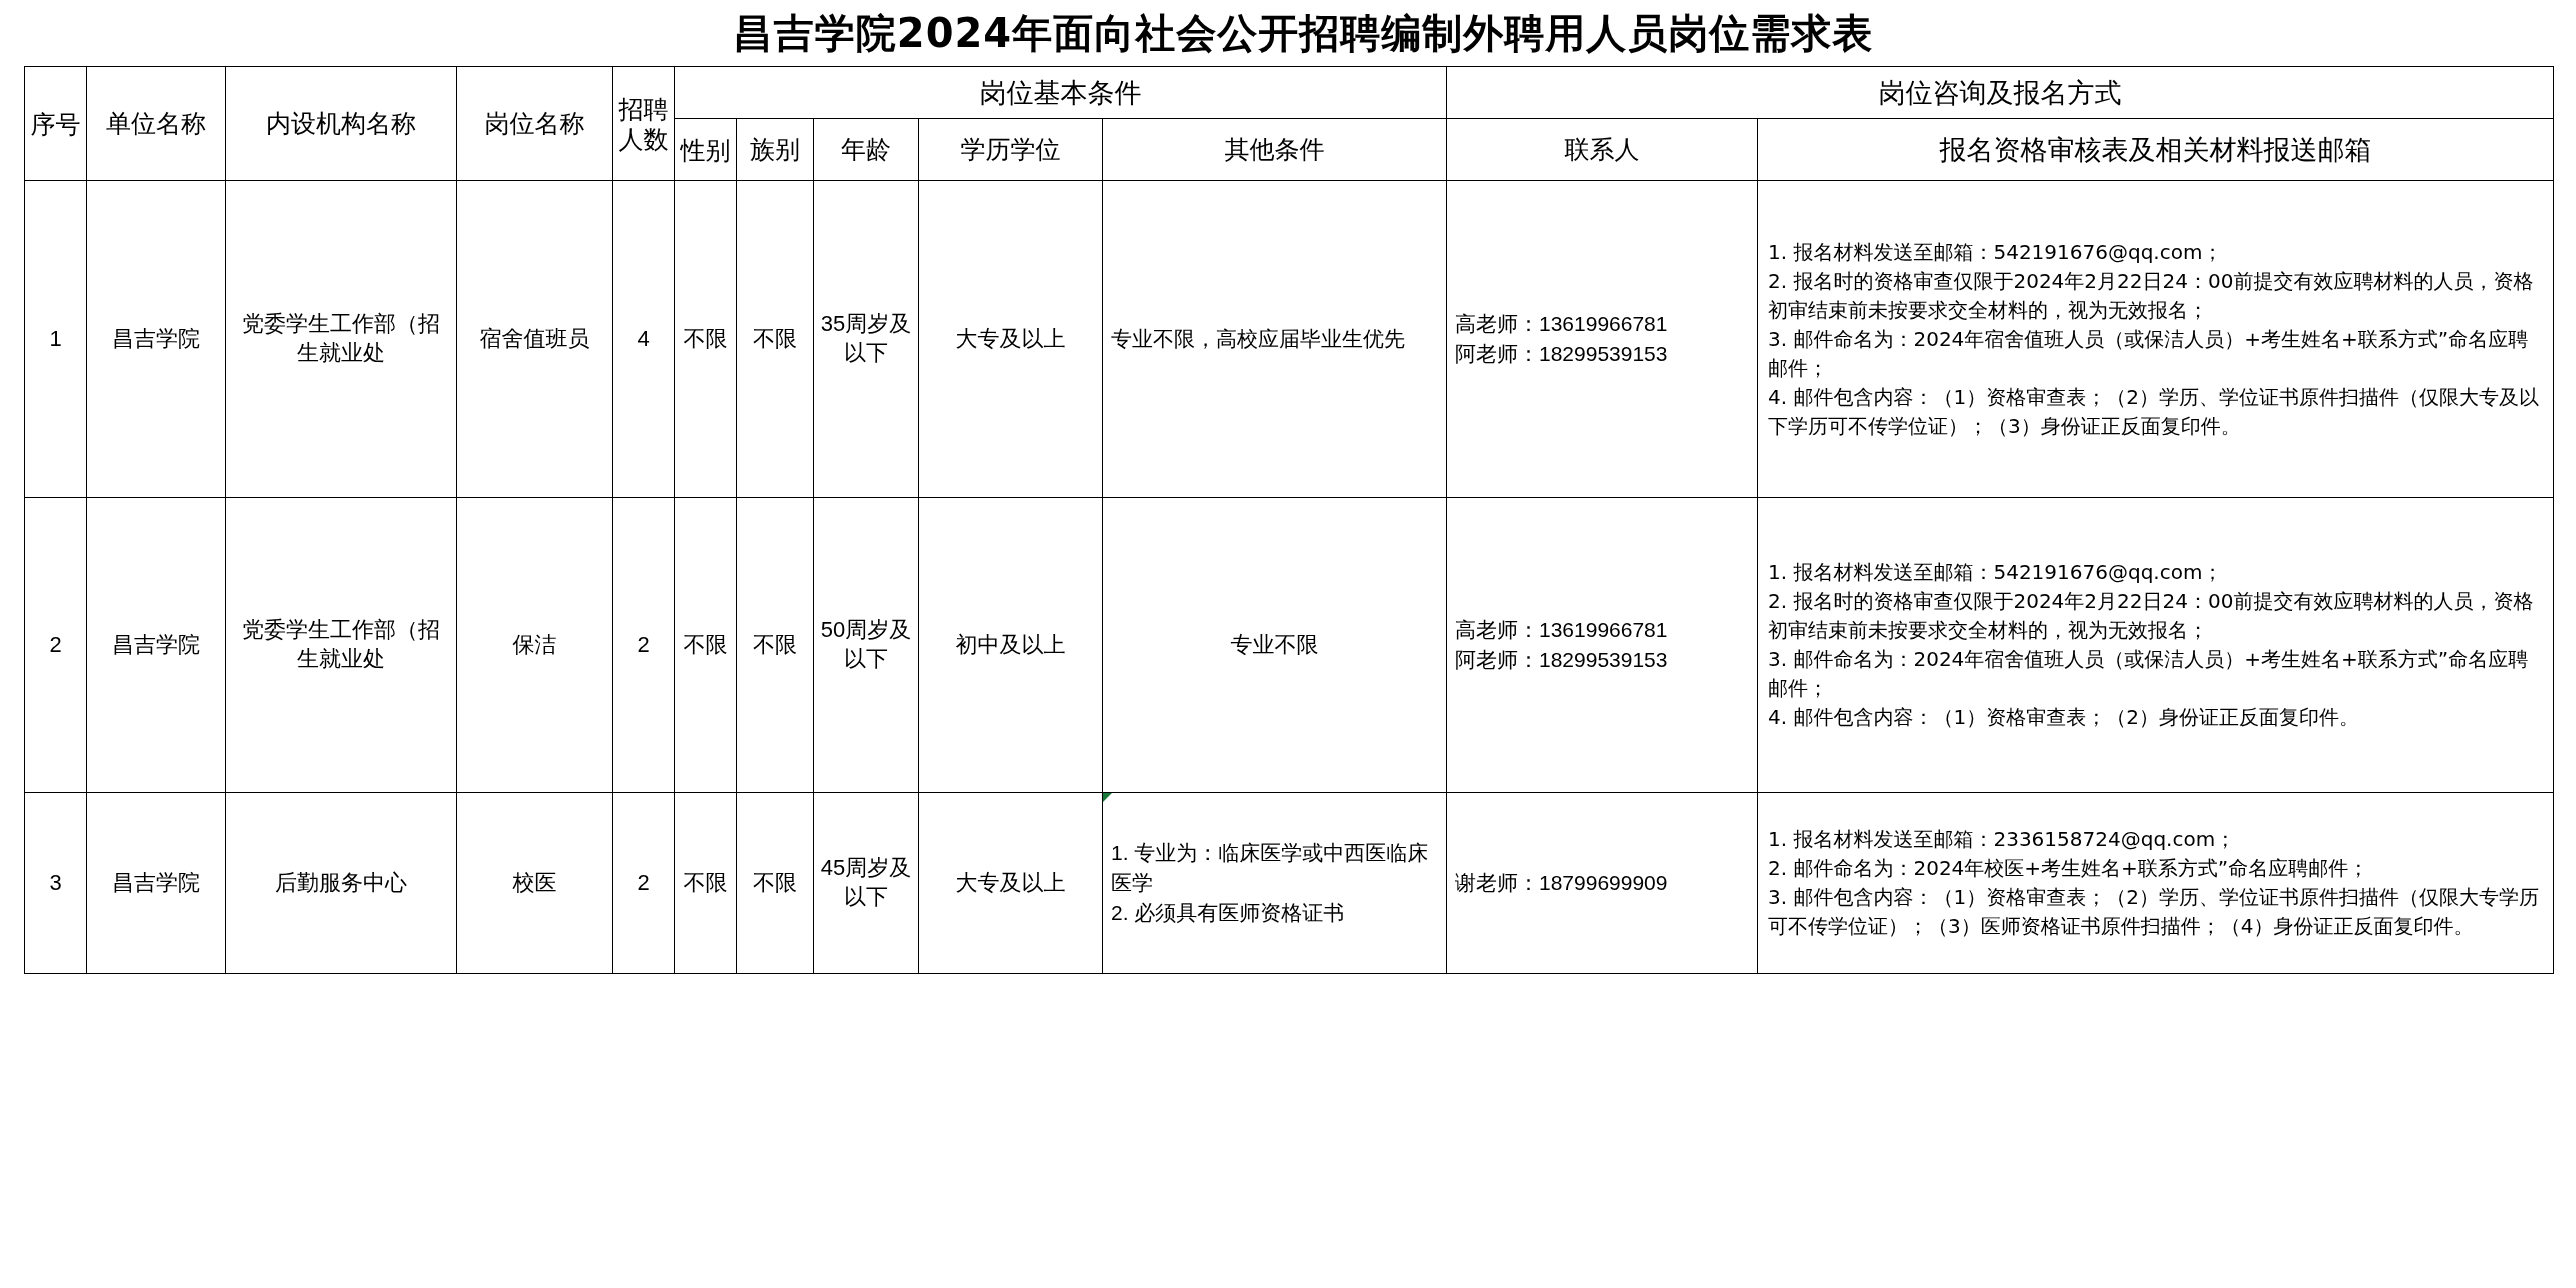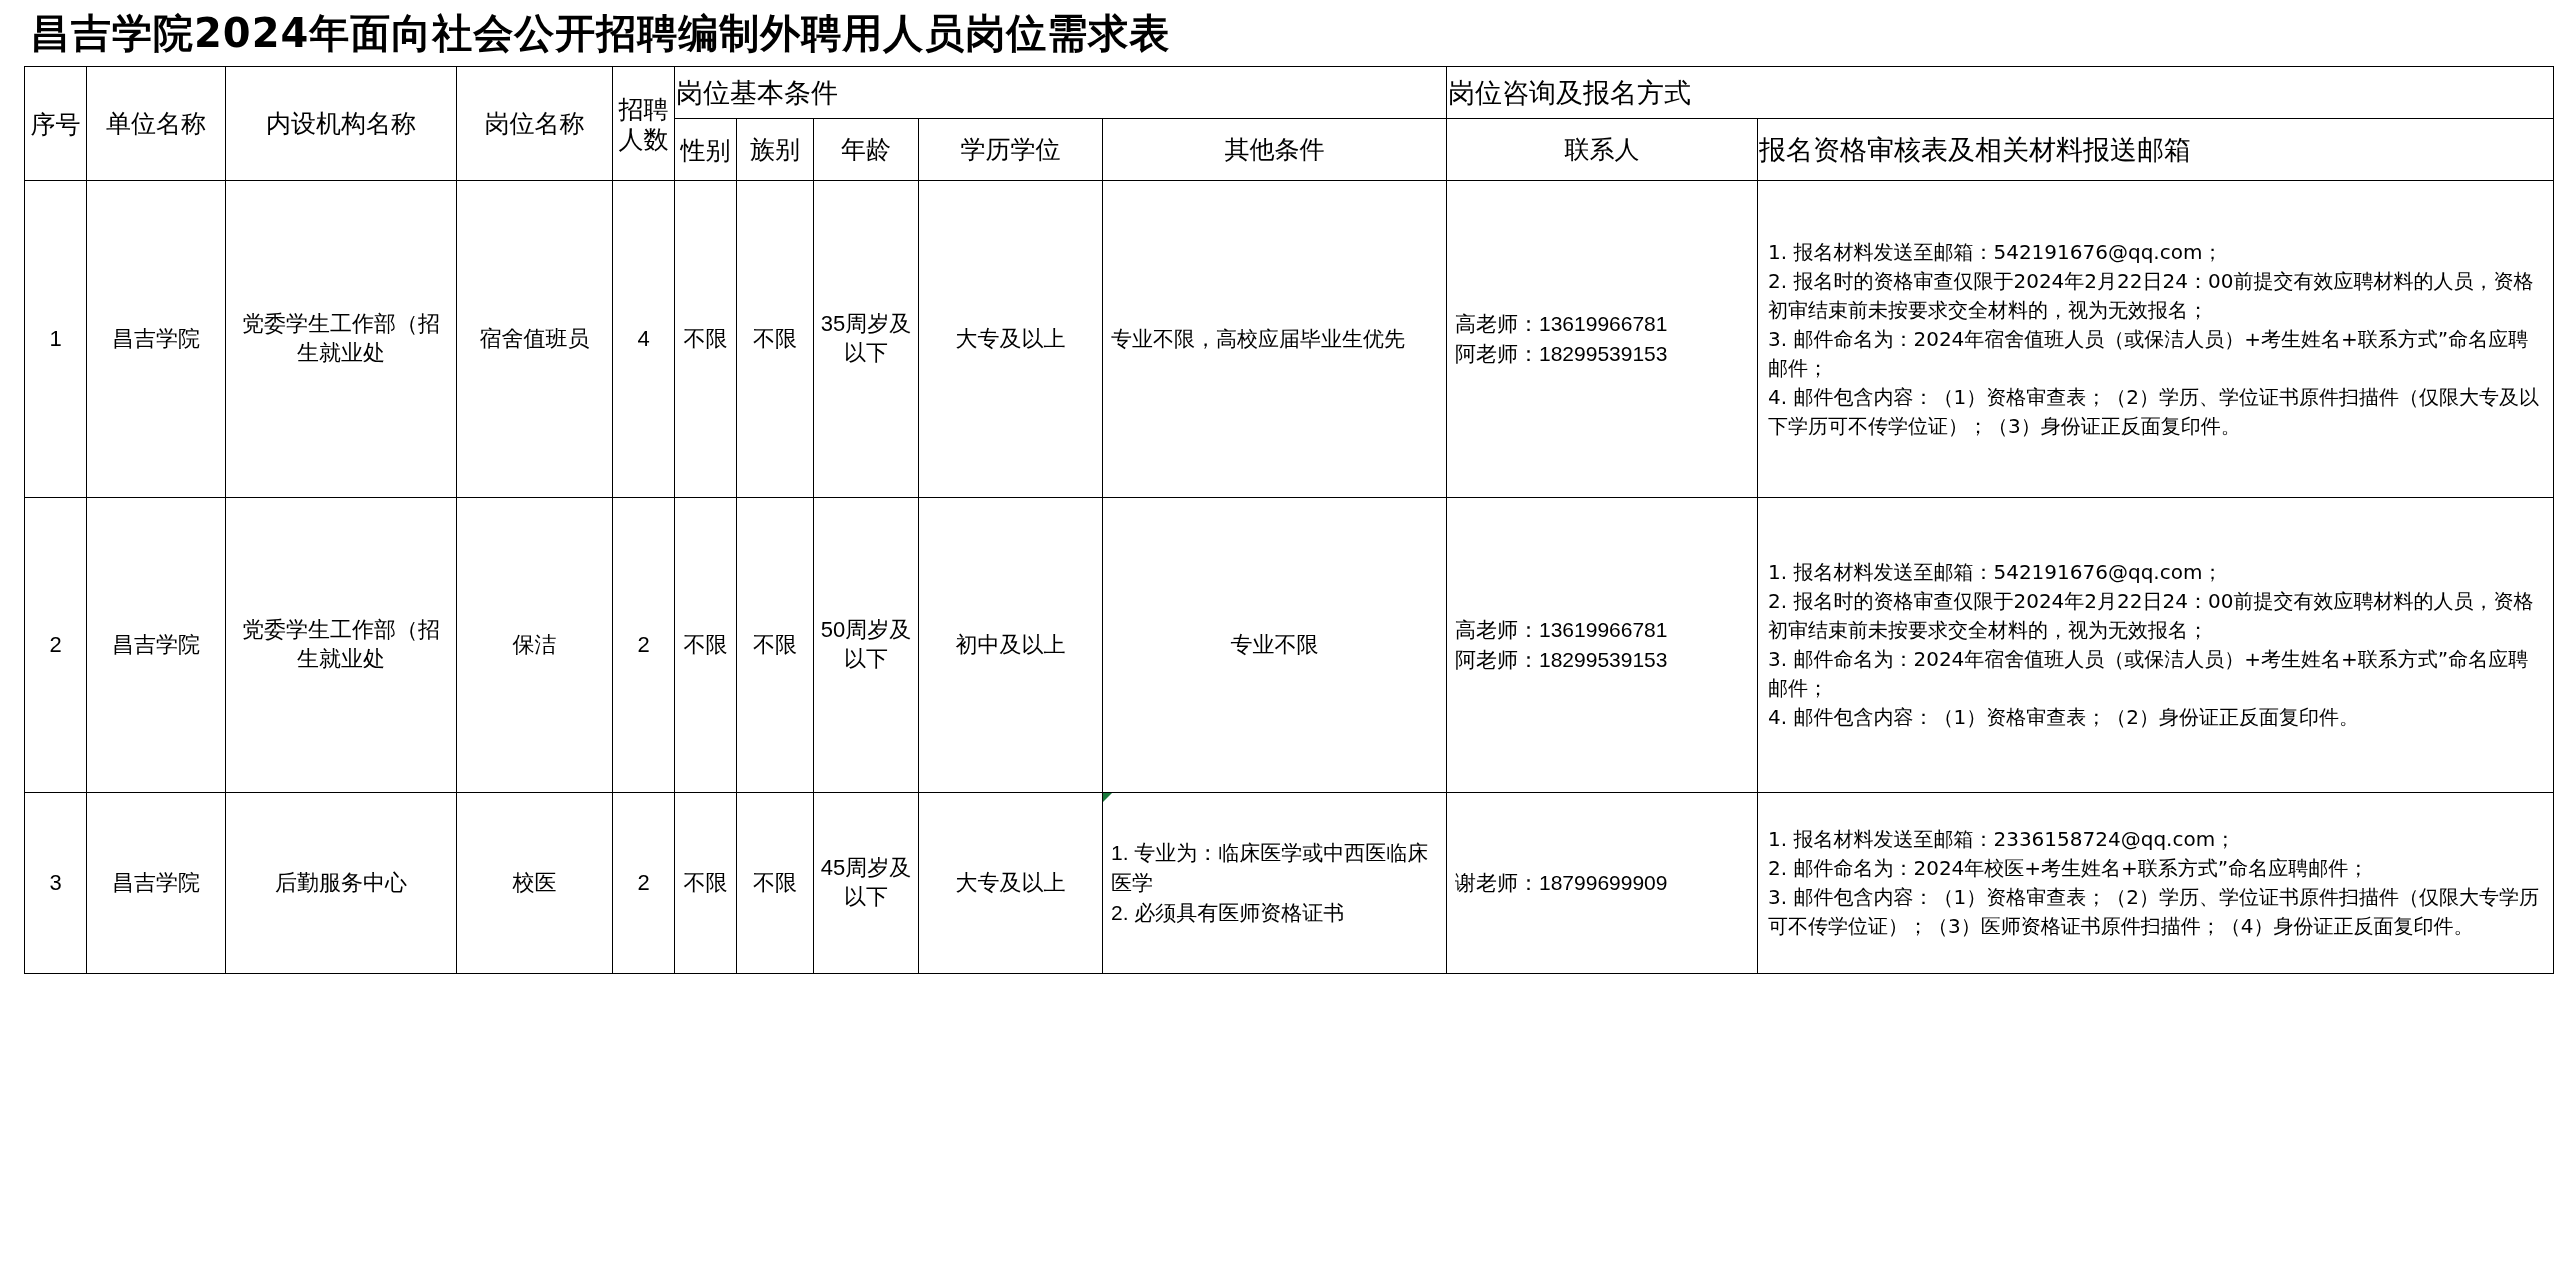--- a/index.html
+++ b/index.html
@@ -52,20 +52,21 @@
   .topbar .c7 { width: 309px; }
   .topbar .c8 { width: 299px; }
   .topbar .c9 { width: 554px; }
 
   
   .title-wrap {
     width: 2576px;
     height: 66px;
     display: flex;
     align-items: center;
+    justify-content: center;
     padding-left: 30px;
     box-sizing: border-box;
   }
   .title {
     font-size: 40px;
     font-weight: bold;
     font-family: "DejaVu Sans", "Liberation Sans", sans-serif;
     letter-spacing: 1px;
     white-space: nowrap;
   }
@@ -85,21 +86,21 @@
     box-sizing: border-box;
     font-weight: normal;
     vertical-align: middle;
   }
   .hdr {
     text-align: center;
     font-size: 25px;
     line-height: 1.25;
   }
   .hdr-lg {
-    text-align: left;
+    text-align: center;
     font-size: 27px;
   }
   .hdr-vert {
     text-align: center;
     font-size: 25px;
     line-height: 1.2;
   }
   .cell-ctr {
     text-align: center;
     font-size: 22px;

